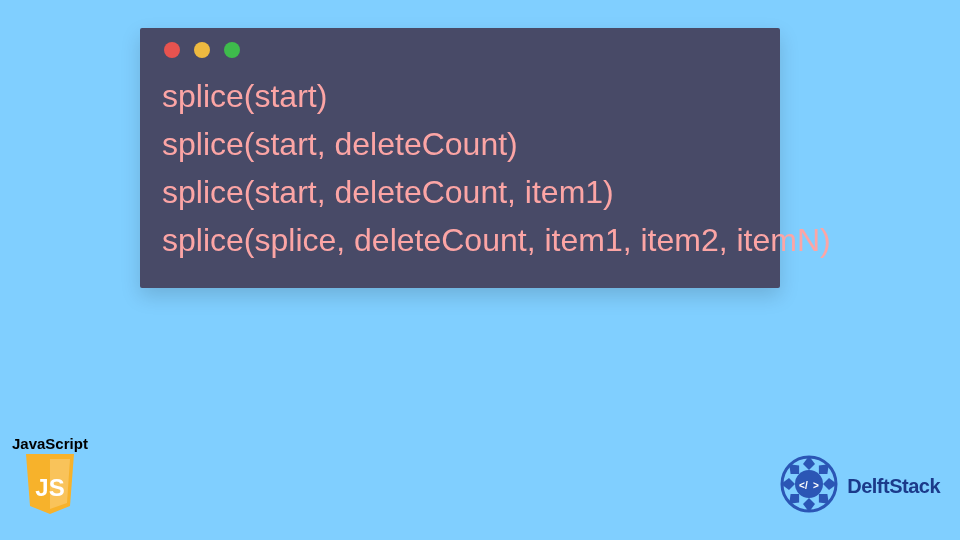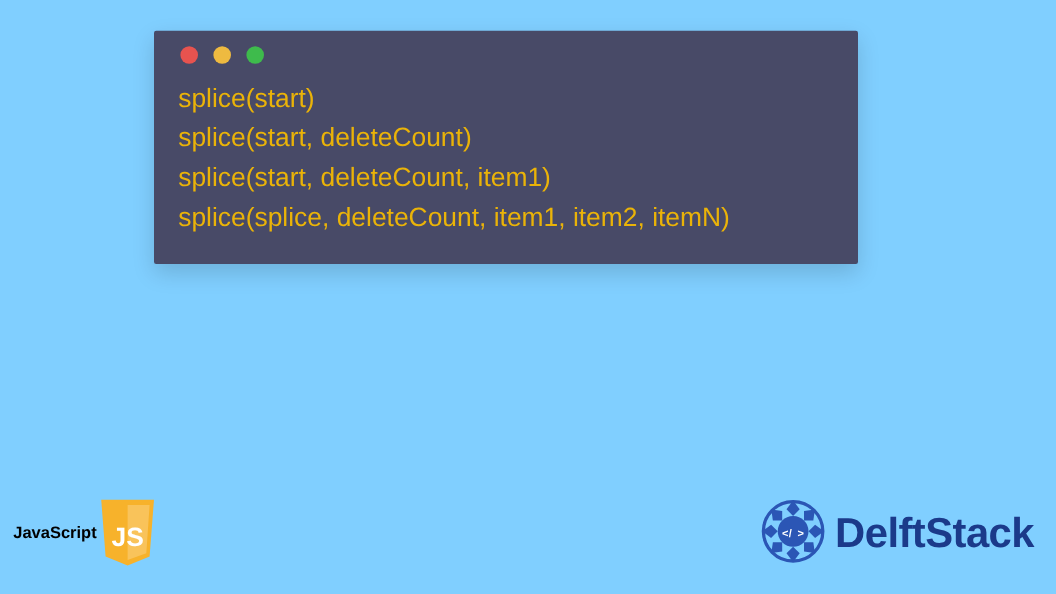--- a/index.html
+++ b/index.html
@@ -31,32 +31,32 @@
       height: 16px;
       border-radius: 50%;
     }
     .dot-red { background: #e7534f; }
     .dot-yellow { background: #eeba40; }
     .dot-green { background: #3ebb4c; }
     .code-body {
       padding: 8px 22px 24px 22px;
     }
     .code-line {
-      color: #eab308;
-      font-size: 24px;
+      color: #fca5a5;
+      font-size: 32px;
       line-height: 1.5;
       font-family: Arial, Helvetica, sans-serif;
       white-space: nowrap;
     }
     .js-badge {
       position: absolute;
       left: 12px;
       bottom: 24px;
       display: flex;
-      flex-direction: row;
+      flex-direction: column;
       align-items: center;
     }
     .js-badge-label {
       font-size: 15px;
       font-weight: bold;
       color: #000;
       margin-bottom: 2px;
     }
     .js-logo {
       width: 56px;
@@ -67,21 +67,21 @@
     .brand {
       position: absolute;
       right: 20px;
       bottom: 20px;
       display: flex;
       align-items: center;
       gap: 6px;
     }
     .brand-text {
       color: #1b3a8a;
-      font-size: 38px;
+      font-size: 20px;
       font-weight: bold;
       letter-spacing: -0.5px;
     }
   </style>
 </head>
 <body>
 
 <div class="code-window">
   <div class="window-header">
     <span class="traffic-dot dot-red"></span>

